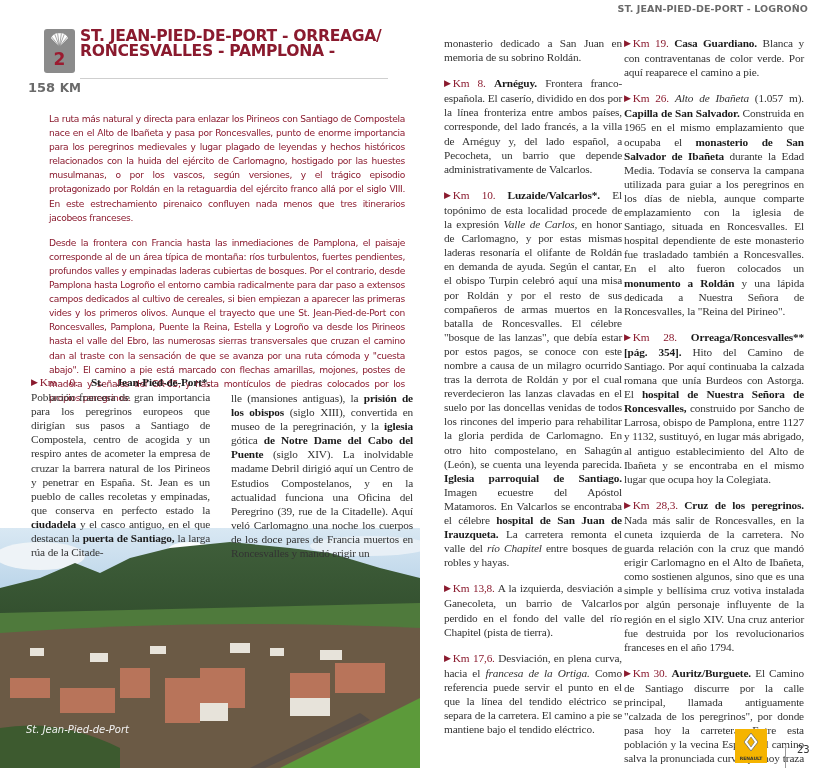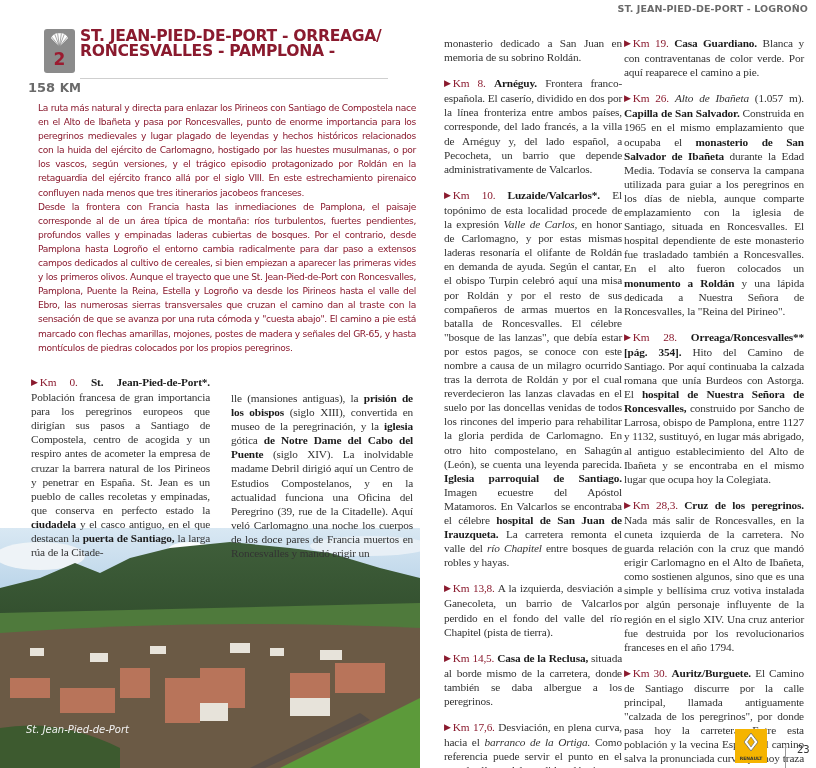--- a/index.html
+++ b/index.html
@@ -10,21 +10,21 @@
   #badge { position:absolute; left:44px; top:29px; width:31px; height:44px; background:#8b8b8b; border-radius:3px; }
   #badge .shell { position:absolute; left:6px; top:3px; width:19px; height:16px; }
   #badge .num { position:absolute; left:0; right:0; top:20px; text-align:center; color:#9b1b30; font: bold 17px "DejaVu Sans", sans-serif; }
   #title { position:absolute; left:80px; top:29px; width:340px; color:#8a1a2e; font: bold 15.6px/14.6px "DejaVu Sans", sans-serif; letter-spacing:-0.3px; margin:0; }
   #title span { display:block; white-space:nowrap; }
   #title-rule { position:absolute; left:80px; top:78px; width:308px; height:1px; background:#cfcfcf; }
   #distance { position:absolute; left:28px; top:80px; color:#6a6a6a; font: bold 13px "DejaVu Sans", sans-serif; }
   #distance .unit { font-size:12px; }
 
   #intro { position:absolute; left:38px; top:101px; width:378px; color:#8a1a2e; font: 9.1px/14.1px "DejaVu Sans", sans-serif; letter-spacing:-0.32px; text-align:justify; }
-  #intro p { margin:0; }
+  #intro p { margin:11px; }
 
   
   .col { position:absolute; color:#333; font: 11.3px/14.1px "Liberation Serif", serif; text-align:justify; letter-spacing:-0.15px; }
   .entry { margin:12px 0 12px 0; text-indent:0; }
   .entry .arrow { color:#8a1a2e; font-size:9px; margin-right:2px; display:inline-block; transform:translateY(-1px); }
   .entry .km { color:#8a1a2e; }
   .entry b { color:#1c1c1c; }
 
   #col1 { left:31px; top:363px; width:179px; z-index:2; }
   #col2 { left:231px; top:379px; width:182px; z-index:2; }
@@ -139,23 +139,22 @@
 
 <div id="col3" class="col serif">
   <p class="entry"><span>monasterio dedicado a San Juan en memoria de su sobrino Roldán.</span></p>
 
   <p class="entry"><span class="arrow">▶</span><span class="km">Km 8.</span> <b>Arnéguy.</b><span> Frontera franco-española. El caserío, dividido en dos por la línea fronteriza entre ambos países, corresponde, del lado francés, a la villa de Arnéguy y, del lado español, a Pecocheta, un barrio que depende administrativamente de Valcarlos.</span></p>
 
   <p class="entry"><span class="arrow">▶</span><span class="km">Km 10.</span> <b>Luzaide/Valcarlos*.</b><span> El topónimo de esta localidad procede de la expresión </span><i>Valle de Carlos,</i><span> en honor de Carlomagno, y por estas mismas laderas resonaría el olifante de Roldán en demanda de ayuda. Según el cantar, el obispo Turpin celebró aquí una misa por Roldán y por el resto de sus compañeros de armas muertos en la batalla de Roncesvalles. El célebre "bosque de las lanzas", que debía estar por estos pagos, se conoce con este nombre a causa de un milagro ocurrido tras la derrota de Roldán y por el cual reverdecieron las lanzas clavadas en el suelo por las doncellas venidas de todos los rincones del imperio para rehabilitar la gloria perdida de Carlomagno. En otro hito compostelano, en Sahagún (León), se cuenta una leyenda parecida. </span><b>Iglesia parroquial de Santiago.</b><span> Imagen ecuestre del Apóstol Matamoros. En Valcarlos se encontraba el célebre </span><b>hospital de San Juan de Irauzqueta.</b><span> La carretera remonta el valle del </span><i>río Chapitel</i><span> entre bosques de robles y hayas.</span></p>
 
   <p class="entry"><span class="arrow">▶</span><span class="km">Km 13,8.</span><span> A la izquierda, desviación a Ganecoleta, un barrio de Valcarlos perdido en el fondo del valle del río Chapitel (pista de tierra).</span></p>
 
-  <p class="entry"><span class="arrow">▶</span><span class="km">Km 14,5.</span> <b>Casa de la Reclusa,</b><span> situada al borde mismo de la carretera, donde también se daba albergue a los peregrinos.</span></p>
 
-  <p class="entry"><span class="arrow">▶</span><span class="km">Km 17,6.</span><span> Desviación, en plena curva, hacia el </span><i>barranco de la Ortiga.</i><span> Como referencia puede servir el punto en el que la línea del tendido eléctrico se separa de la carretera. El camino a pie se mantiene bajo el tendido eléctrico.</span></p>
+  <p class="entry"><span class="arrow">▶</span><span class="km">Km 17,6.</span><span> Desviación, en plena curva, hacia el </span><i>francesa de la Ortiga.</i><span> Como referencia puede servir el punto en el que la línea del tendido eléctrico se separa de la carretera. El camino a pie se mantiene bajo el tendido eléctrico.</span></p>
 
 </div>
 
 <div id="col4" class="col serif">
   <p class="entry"><span class="arrow">▶</span><span class="km">Km 19.</span> <b>Casa Guardiano.</b><span> Blanca y con contraventanas de color verde. Por aquí reaparece el camino a pie.</span></p>
 
   <p class="entry"><span class="arrow">▶</span><span class="km">Km 26.</span> <i>Alto de Ibañeta</i><span> (1.057 m). </span><b>Capilla de San Salvador.</b><span> Construida en 1965 en el mismo emplazamiento que ocupaba el </span><b>monasterio de San Salvador de Ibañeta</b><span> durante la Edad Media. Todavía se conserva la campana utilizada para guiar a los peregrinos en los días de niebla, aunque comparte emplazamiento con la iglesia de Santiago, situada en Roncesvalles. El hospital dependiente de este monasterio fue trasladado también a Roncesvalles. En el alto fueron colocados un </span><b>monumento a Roldán</b><span> y una lápida dedicada a Nuestra Señora de Roncesvalles, la "Reina del Pirineo".</span></p>
 
   <p class="entry"><span class="arrow">▶</span><span class="km">Km 28.</span> <b>Orreaga/Roncesvalles** [pág. 354].</b><span> Hito del Camino de Santiago. Por aquí continuaba la calzada romana que unía Burdeos con Astorga. El </span><b>hospital de Nuestra Señora de Roncesvalles,</b><span> construido por Sancho de Larrosa, obispo de Pamplona, entre 1127 y 1132, sustituyó, en lugar más abrigado, al antiguo establecimiento del Alto de Ibañeta y se encontraba en el mismo lugar que ocupa hoy la Colegiata.</span></p>
 

